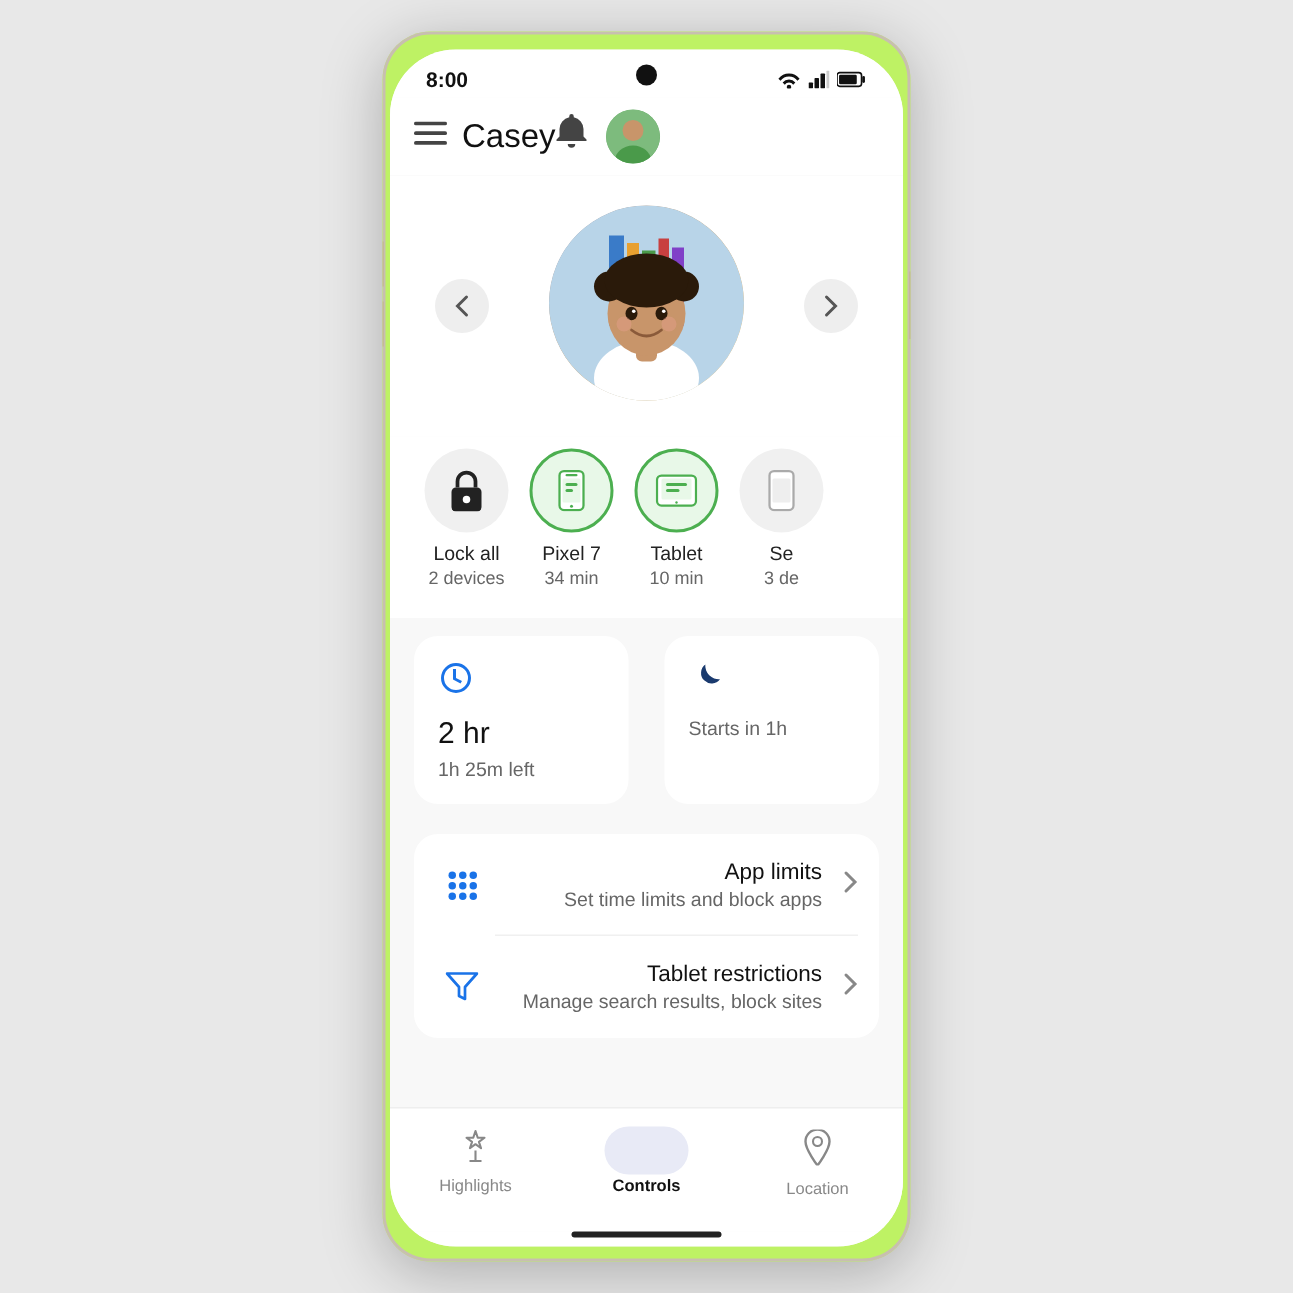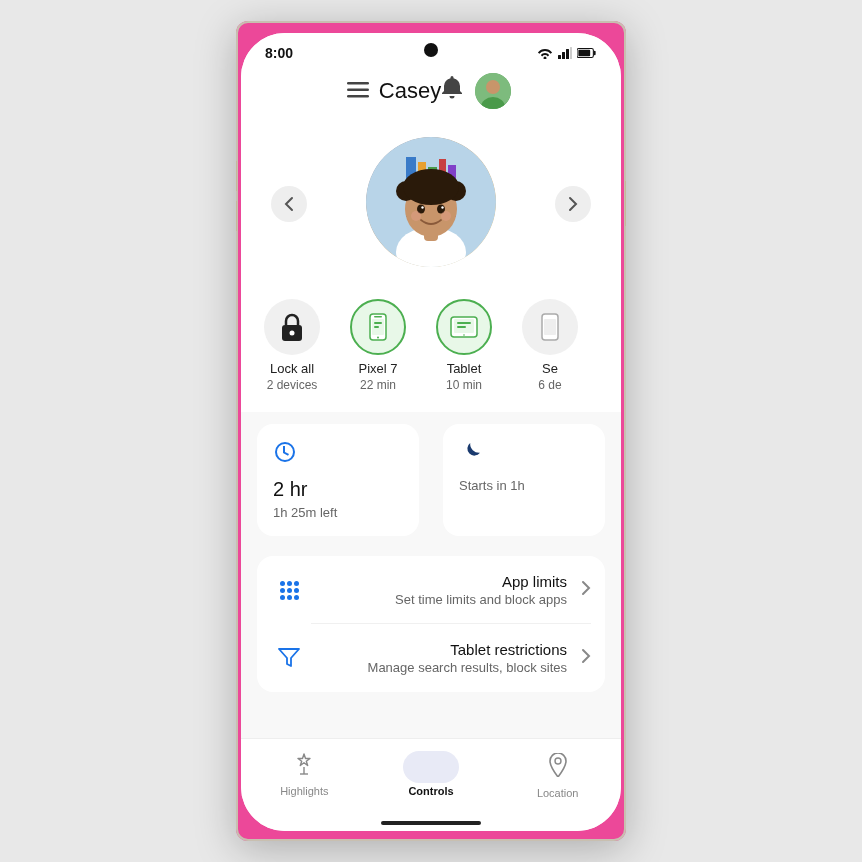--- a/index.html
+++ b/index.html
@@ -5,24 +5,24 @@
     * { box-sizing: border-box; margin: 0; padding: 0; }
     body {
       background: #e8e8e8;
       display: flex;
       justify-content: center;
       align-items: center;
       min-height: 100vh;
       font-family: 'Segoe UI', Arial, sans-serif;
     }
     .phone-outer {
-      width: 390px;
+      width: 352px;
       height: 820px;
-      background: #ec4899;
-      border-radius: 12px;
+      background: #bef264;
+      border-radius: 32px;
       box-shadow: 0 8px 40px rgba(0,0,0,0.25), inset 0 0 0 2px #c8bfb0;
       position: relative;
       overflow: hidden;
       display: flex;
       flex-direction: column;
     }
     .phone-screen {
       background: #f8f8f8;
       margin: 12px 5px 10px 5px;
       border-radius: 44px;
@@ -56,21 +56,21 @@
       transform: translateX(-50%);
       width: 14px;
       height: 14px;
       background: #111;
       border-radius: 50%;
     }
     
     .top-bar {
       display: flex;
       align-items: center;
-      justify-content: center;
+      justify-content: flex-start;
       padding: 8px 20px 8px 16px;
       background: white;
     }
     .top-bar-left {
       display: flex;
       align-items: center;
       gap: 10px;
     }
     .hamburger-icon {
       font-size: 20px;
@@ -143,21 +143,20 @@
       color: #555;
       cursor: pointer;
     }
     .nav-arrow-left { left: 30px; }
     .nav-arrow-right { right: 30px; }
     
     .device-strip {
       background: white;
       padding: 8px 16px 20px 16px;
       display: flex;
-      gap: 16px;
       overflow-x: auto;
     }
     .device-strip::-webkit-scrollbar { display: none; }
     .device-item {
       display: flex;
       flex-direction: column;
       align-items: center;
       min-width: 70px;
       gap: 6px;
     }
@@ -489,21 +488,21 @@
             <svg width="22" height="28" viewBox="0 0 22 28" fill="none">
               <rect x="3" y="1" width="16" height="26" rx="3" stroke="#4caf50" stroke-width="1.5" fill="white"></rect>
               <rect x="7" y="3" width="8" height="1.5" rx="0.75" fill="#4caf50"></rect>
               <circle cx="11" cy="24.5" r="1" fill="#4caf50"></circle>
               <rect x="5" y="6" width="12" height="16" rx="1" fill="#e8f8e8"></rect>
               <rect x="7" y="9" width="8" height="2" rx="1" fill="#4caf50"></rect>
               <rect x="7" y="13" width="5" height="2" rx="1" fill="#4caf50"></rect>
             </svg>
           </div>
           <span class="device-label">Pixel 7</span>
-          <span class="device-sub">22 min</span>
+          <span class="device-sub">34 min</span>
         </div>
         <div class="device-item">
           <div class="device-icon green-bg2">
             <svg width="28" height="22" viewBox="0 0 28 22" fill="none">
               <rect x="1" y="1" width="26" height="20" rx="3" stroke="#4caf50" stroke-width="1.5" fill="white"></rect>
               <rect x="4" y="3" width="20" height="14" rx="1" fill="#e8f8e8"></rect>
               <circle cx="14" cy="19" r="0.8" fill="#4caf50"></circle>
               <rect x="7" y="6" width="14" height="2" rx="1" fill="#4caf50"></rect>
               <rect x="7" y="10" width="9" height="2" rx="1" fill="#4caf50"></rect>
             </svg>
@@ -512,21 +511,21 @@
           <span class="device-sub">10 min</span>
         </div>
         <div class="device-item">
           <div class="device-icon gray-bg">
             <svg width="22" height="28" viewBox="0 0 22 28" fill="none">
               <rect x="3" y="1" width="16" height="26" rx="3" stroke="#aaa" stroke-width="1.5" fill="white"></rect>
               <rect x="5" y="6" width="12" height="16" rx="1" fill="#eee"></rect>
             </svg>
           </div>
           <span class="device-label">Se</span>
-          <span class="device-sub">6 de</span>
+          <span class="device-sub">3 de</span>
         </div>
       </div>
 
       <div class="time-cards">
         <div class="time-card">
           <div class="time-card-icon">
             <svg width="24" height="24" viewBox="0 0 24 24" fill="#1a73e8">
               <path d="M12 2a10 10 0 1 1 0 20A10 10 0 0 1 12 2zm0 2a8 8 0 1 0 0 16A8 8 0 0 0 12 4zm0 2v6l4 2-1 1.7L10 13V6h2z"></path>
             </svg>
           </div>

